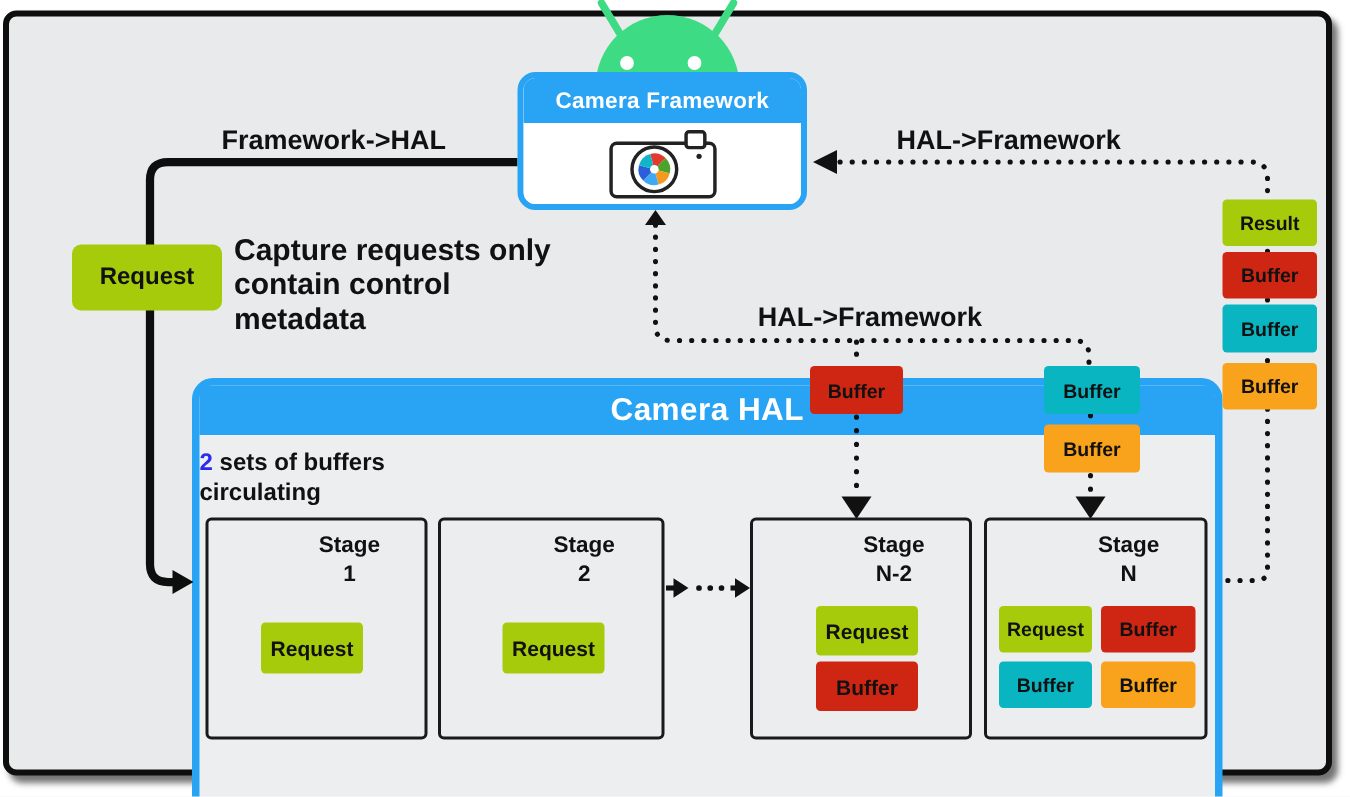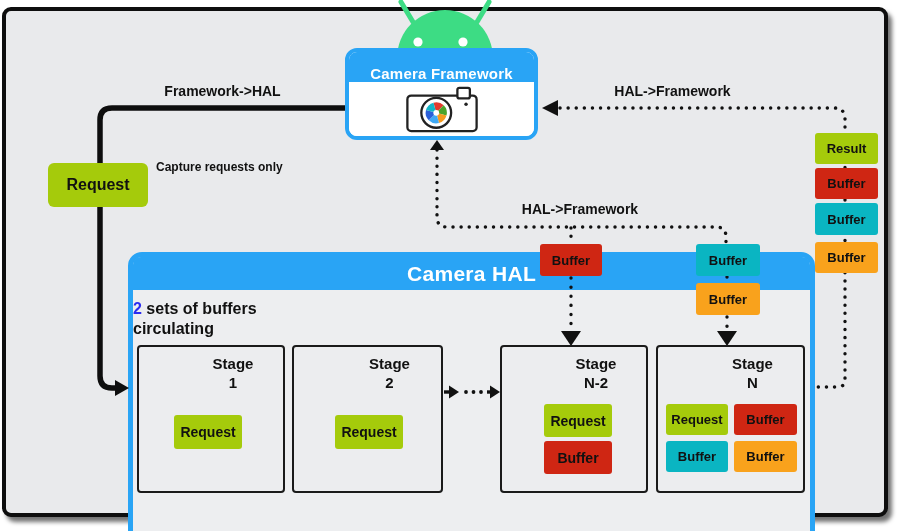--- a/index.html
+++ b/index.html
@@ -33,26 +33,26 @@
   }
   svg.wires{position:absolute;left:0;top:0;z-index:2;}
   .robot{position:absolute;left:385px;top:0px;z-index:2;}
   
   .fw{
     position:absolute;left:345px;top:48px;width:193px;height:92px;
     background:#ffffff;border:4px solid #29a4f5;border-radius:12px;
     box-sizing:border-box;z-index:3;overflow:hidden;
   }
   .fw-header{
-    height:30px;background:#29a4f5;display:flex;align-items:flex-end;justify-content:center;
+    height:30px;background:#29a4f5;display:flex;align-items:center;justify-content:center;
     color:#fff;font-size:15px;font-weight:bold;letter-spacing:.2px;
   }
   .fw-body{height:54px;display:flex;align-items:center;justify-content:center;background:#fff;}
-  .lbl{position:absolute;font-weight:bold;font-size:14px;text-align:center;z-index:3;}
-  .note{position:absolute;font-weight:bold;font-size:12px;line-height:23px;z-index:3;}
+  .lbl{position:absolute;font-weight:bold;font-size:18px;text-align:center;z-index:3;}
+  .note{position:absolute;font-weight:bold;font-size:20px;line-height:23px;z-index:3;}
   .chip{
     position:absolute;display:flex;align-items:center;justify-content:center;
     font-weight:bold;color:#111;border-radius:3px;z-index:3;box-sizing:border-box;
   }
   .chip.big{font-size:15px;}
   .chip.mid{font-size:14px;}
   .chip.small{font-size:13px;}
   .stage{
     position:absolute;top:345px;height:148px;background:#ecedef;
     border:2px solid #1a1a1a;border-radius:4px;box-sizing:border-box;z-index:3;padding-left:44px;
@@ -137,20 +137,21 @@
     </div>
   </div>
 
   <div class="lbl" style="left:100px;top:83px;width:245px;">Framework-&gt;HAL</div>
   <div class="lbl" style="left:560px;top:83px;width:225px;">HAL-&gt;Framework</div>
   <div class="lbl" style="left:470px;top:201px;width:220px;">HAL-&gt;Framework</div>
 
   <div class="chip big" style="left: 48px; top: 163px; width: 100px; height: 44px; border-radius: 6px; font-size: 16px; background: rgb(165, 203, 11);">Request</div>
   <div class="note" style="left:156px;top:156px;width:225px;">
     <span>Capture requests only</span><br>
+    <span>contain control metadata</span>
   </div>
 
   <div class="chip small" style="left: 540px; top: 244px; width: 62px; height: 32px; background: rgb(207, 38, 19);">Buffer</div>
   <div class="chip small" style="left: 696px; top: 244px; width: 64px; height: 32px; background: rgb(10, 181, 194);">Buffer</div>
   <div class="chip small" style="left: 696px; top: 283px; width: 64px; height: 32px; background: rgb(249, 162, 28);">Buffer</div>
 
   <div class="chip small" style="left: 815px; top: 133px; width: 63px; height: 31px; background: rgb(165, 203, 11);">Result</div>
   <div class="chip small" style="left: 815px; top: 168px; width: 63px; height: 31px; background: rgb(207, 38, 19);">Buffer</div>
   <div class="chip small" style="left: 815px; top: 203px; width: 63px; height: 32px; background: rgb(10, 181, 194);">Buffer</div>
   <div class="chip small" style="left: 815px; top: 242px; width: 63px; height: 31px; background: rgb(249, 162, 28);">Buffer</div>

